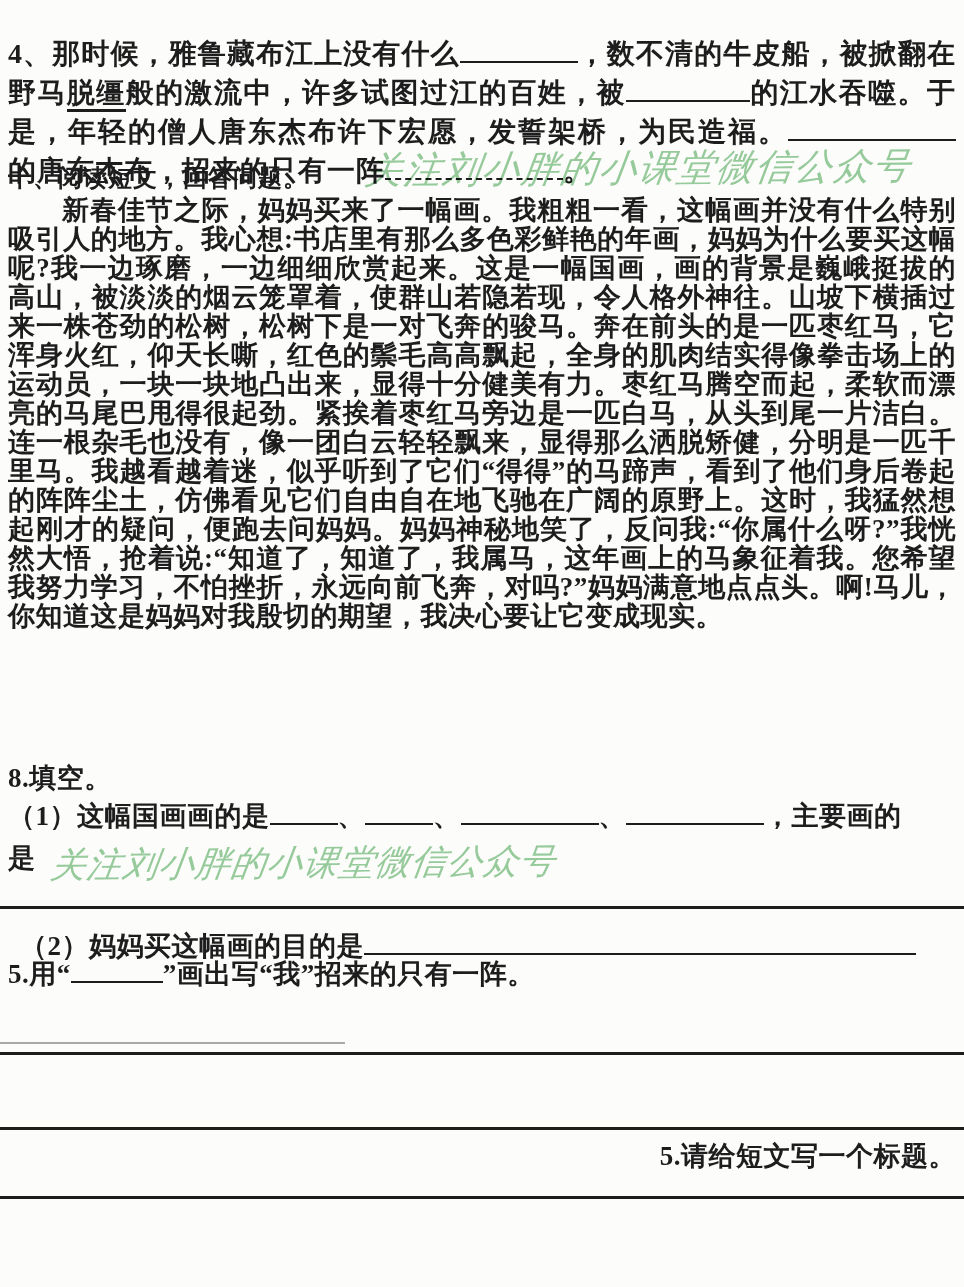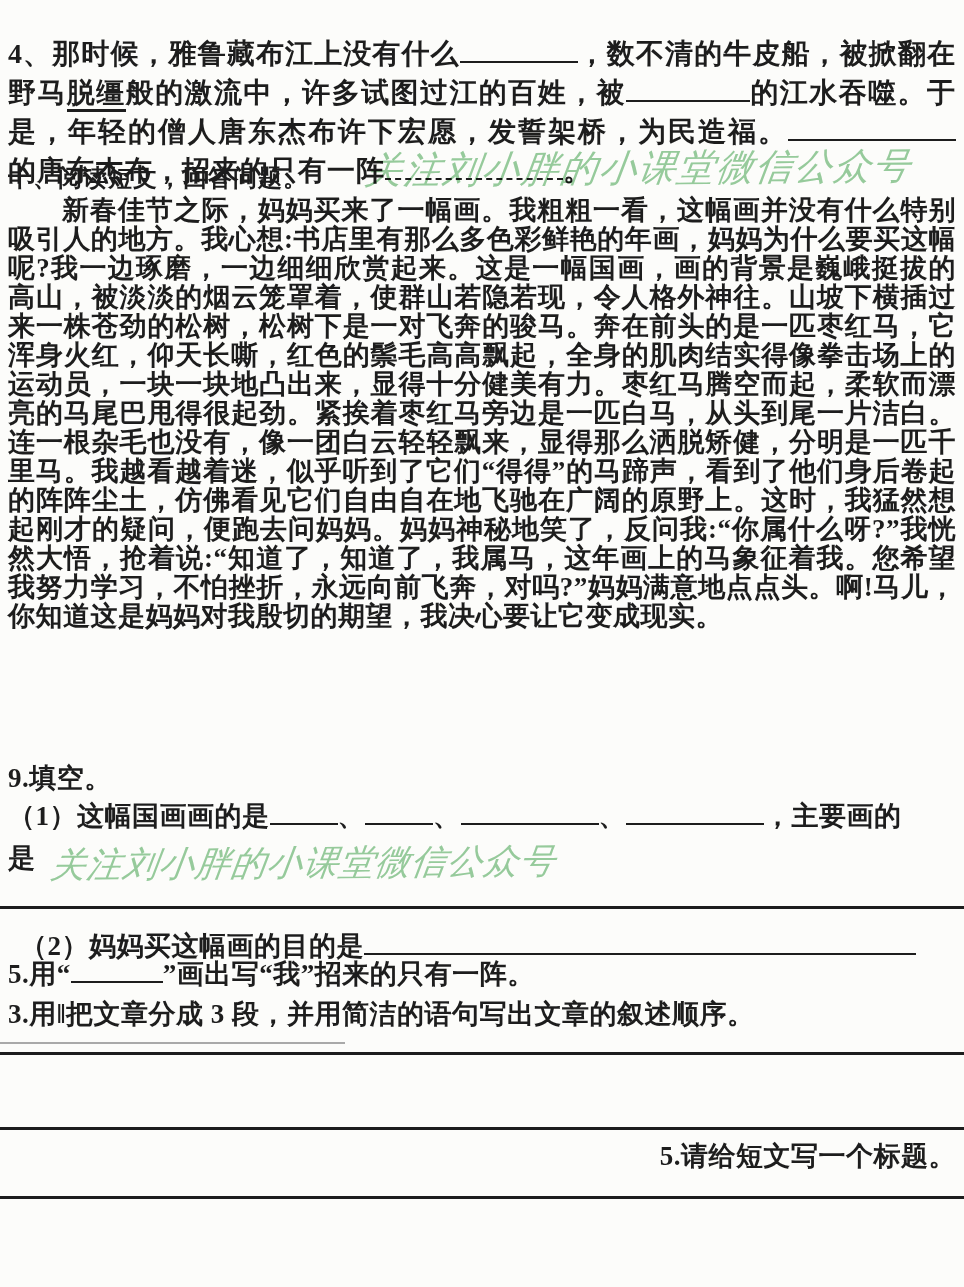--- a/index.html
+++ b/index.html
@@ -120,35 +120,34 @@
 <div class="page">
 
   <p class="abs ex4"><span>4、那时候，雅鲁藏布江上没有什么</span><span class="blank w1"></span><span>，数不清的牛皮船，被掀翻在野马</span><span class="uline">脱缰</span><span>般的激流中，许多试图过江的百姓，被</span><span class="blank w2"></span><span>的江水吞噬。于是，年轻的僧人唐东杰布许下宏愿，发誓架桥，为民造福。</span><span class="blank w3"></span><span>的唐东杰布，招来的只有一阵</span><span class="blank dashed w4"></span><span>。</span></p>
 
   <h2 class="abs sec-heading" style="margin:0; font-size:24px;">十、阅读短文，回答问题。</h2>
 
   <div class="watermark wm1">关注刘小胖的小课堂微信公众号</div>
 
   <p class="abs passage" style="margin:0;">新春佳节之际，妈妈买来了一幅画。我粗粗一看，这幅画并没有什么特别吸引人的地方。我心想:书店里有那么多色彩鲜艳的年画，妈妈为什么要买这幅呢?我一边琢磨，一边细细欣赏起来。这是一幅国画，画的背景是巍峨挺拔的高山，被淡淡的烟云笼罩着，使群山若隐若现，令人格外神往。山坡下横插过来一株苍劲的松树，松树下是一对飞奔的骏马。奔在前头的是一匹枣红马，它浑身火红，仰天长嘶，红色的鬃毛高高飘起，全身的肌肉结实得像拳击场上的运动员，一块一块地凸出来，显得十分健美有力。枣红马腾空而起，柔软而漂亮的马尾巴甩得很起劲。紧挨着枣红马旁边是一匹白马，从头到尾一片洁白。连一根杂毛也没有，像一团白云轻轻飘来，显得那么洒脱矫健，分明是一匹千里马。我越看越着迷，似乎听到了它们“得得”的马蹄声，看到了他们身后卷起的阵阵尘土，仿佛看见它们自由自在地飞驰在广阔的原野上。这时，我猛然想起刚才的疑问，便跑去问妈妈。妈妈神秘地笑了，反问我:“你属什么呀?”我恍然大悟，抢着说:“知道了，知道了，我属马，这年画上的马象征着我。您希望我努力学习，不怕挫折，永远向前飞奔，对吗?”妈妈满意地点点头。啊!马儿，你知道这是妈妈对我殷切的期望，我决心要让它变成现实。</p>
 
-  <p class="abs q q1" style="margin:0;">9.填空。</p>
+  <p class="abs q q1" style="margin:0;">8.填空。</p>
 
   <p class="abs q q1-1" style="margin:0;"><span>（1）这幅国画画的是</span><span class="blank wa"></span><span>、</span><span class="blank wb"></span><span>、</span><span class="blank wc"></span><span>、</span><span class="blank wd"></span><span>，主要画的</span></p>
 
   <p class="abs q q1-1-line2" style="margin:0;">是</p>
 
   <div class="watermark wm2">关注刘小胖的小课堂微信公众号</div>
 
   <div class="rule rule-1"></div>
 
   <p class="abs q q1-2" style="margin:12px;"><span>（2）妈妈买这幅画的目的是</span><span class="blank we"></span></p>
 
   <p class="abs q q2" style="margin:0;"><span>5.用“</span><span class="blank wf"></span><span>”画出写“我”招来的只有一阵。</span></p>
 
-  <p class="abs q q3" style="margin:0;">3.用‖把文章分成 3 段，并用简洁的语句写出文章的叙述顺序。</p>
 
   <div class="rule-faint"></div>
   <div class="rule rule-2"></div>
 
 
   <div class="rule rule-3"></div>
 
   <p class="abs q q5" style="margin:0;">5.请给短文写一个标题。</p>
 
   <div class="rule rule-4"></div>

